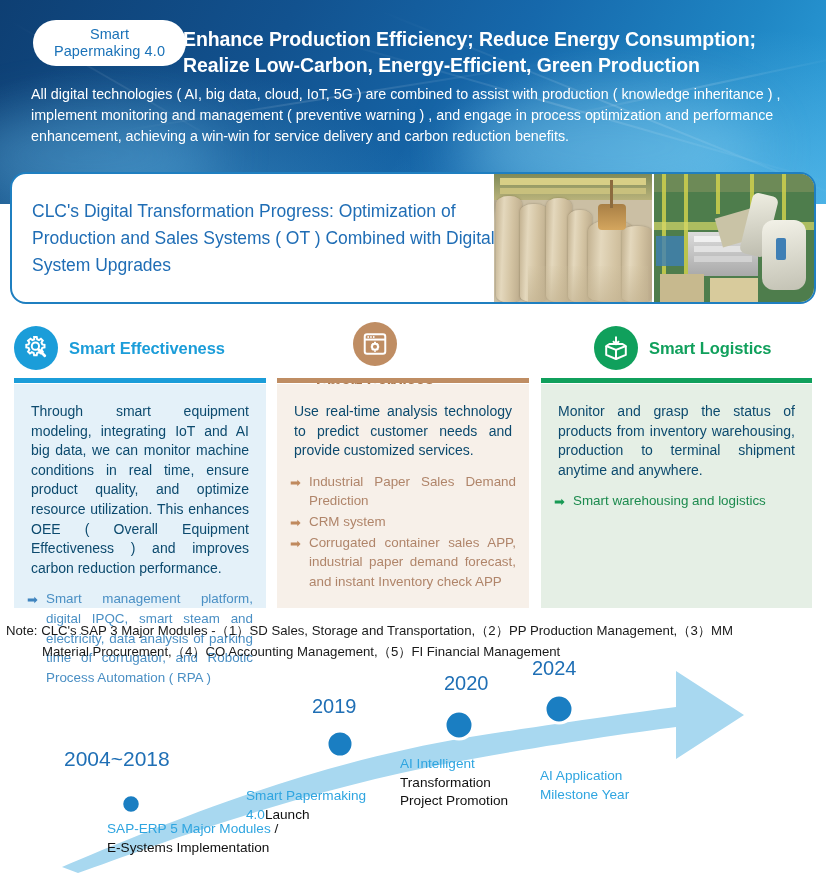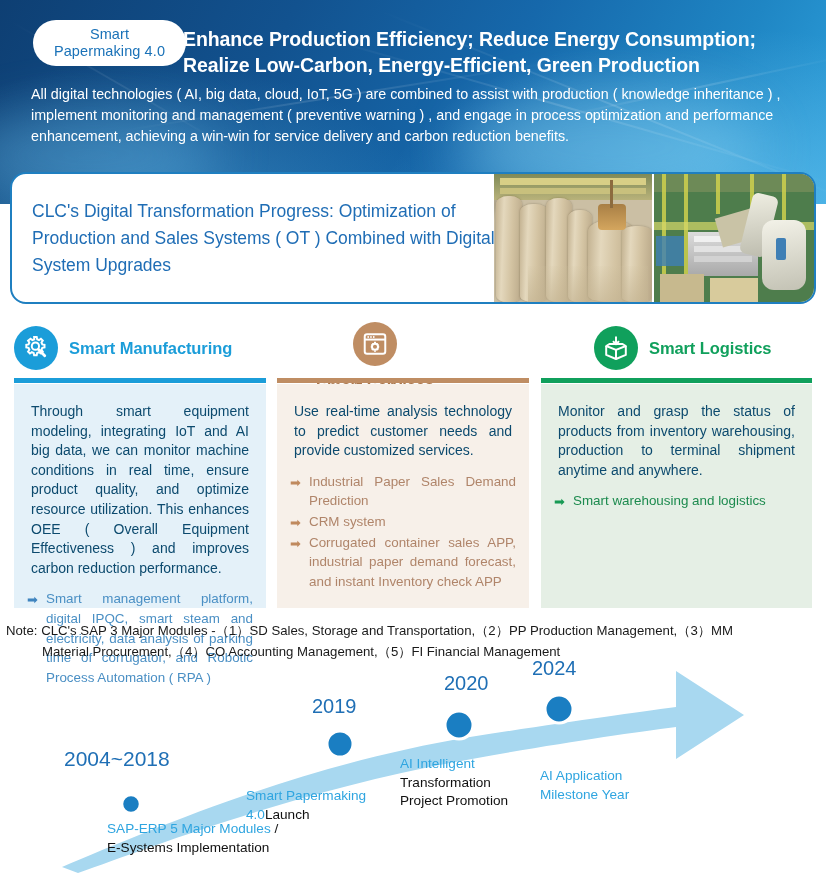--- a/index.html
+++ b/index.html
@@ -275,21 +275,21 @@
 </div>
 
 <div class="pillar-head" style="left:14px; top:322px;">
   <div class="pill-icon" style="background:#1b9dd9;">
     <svg width="28" height="28" viewBox="0 0 24 24" fill="none" stroke="#ffffff" stroke-width="1.7">
       <path d="M10.4 2.6h2.2l.4 1.9 1.6.7 1.6-1.1 1.6 1.6-1.1 1.6.7 1.6 1.9.4v2.2l-1.9.4-.7 1.6 1.1 1.6-1.6 1.6-1.6-1.1-1.6.7-.4 1.9h-2.2l-.4-1.9-1.6-.7-1.6 1.1-1.6-1.6 1.1-1.6-.7-1.6-1.9-.4V9.3l1.9-.4.7-1.6-1.1-1.6L7.3 4.1l1.6 1.1 1.6-.7z"></path>
       <circle cx="11.5" cy="10.4" r="3.1"></circle>
       <path d="M14.2 13.2l5.3 5.4" stroke-width="2.4" stroke-linecap="round"></path>
     </svg>
   </div>
-  <span class="pill-label" style="color:#1b9dd9;">Smart Manufacturing</span>
+  <span class="pill-label" style="color:#1b9dd9;">Smart Effectiveness</span>
 </div>
 
 <div class="pillar-head" style="left:316px; top:322px;flex-direction:column;">
   <div class="pill-icon" style="background:#bf8d63;">
     <svg width="28" height="28" viewBox="0 0 24 24" fill="none" stroke="#ffffff" stroke-width="1.7">
       <rect x="3.2" y="3.6" width="17.6" height="16.8" rx="2"></rect>
       <path d="M3.2 8.2h17.6"></path>
       <path d="M5.6 5.9h1.1M8.0 5.9h1.1M10.4 5.9h1.1"></path>
       <circle cx="12" cy="14.4" r="2.6"></circle>
       <path d="M12 10.1v1.1M12 17.6v1.1M8.4 14.4h1.1M14.5 14.4h1.1M9.4 11.8l.8.8M13.8 16.2l.8.8M14.6 11.8l-.8.8M10.2 16.2l-.8.8"></path>

